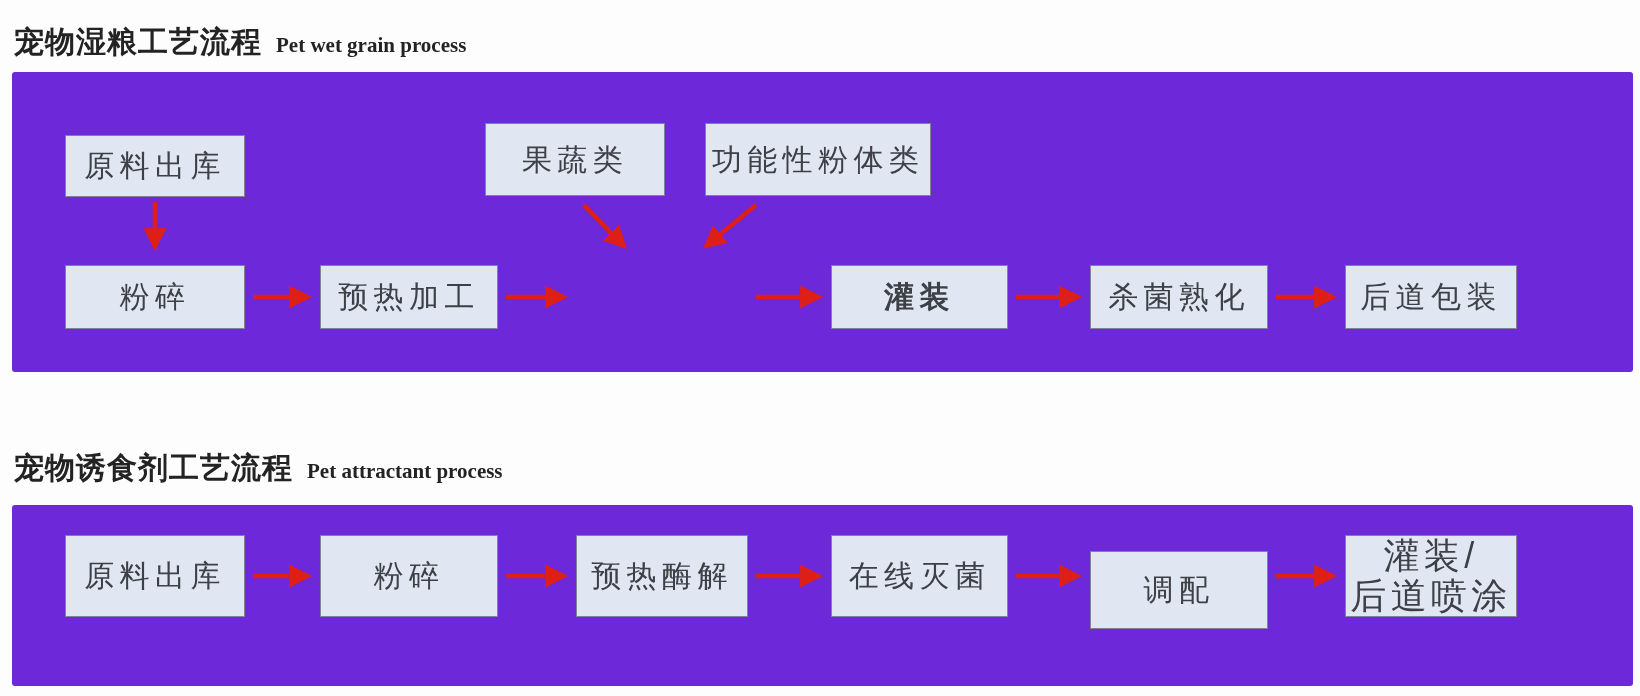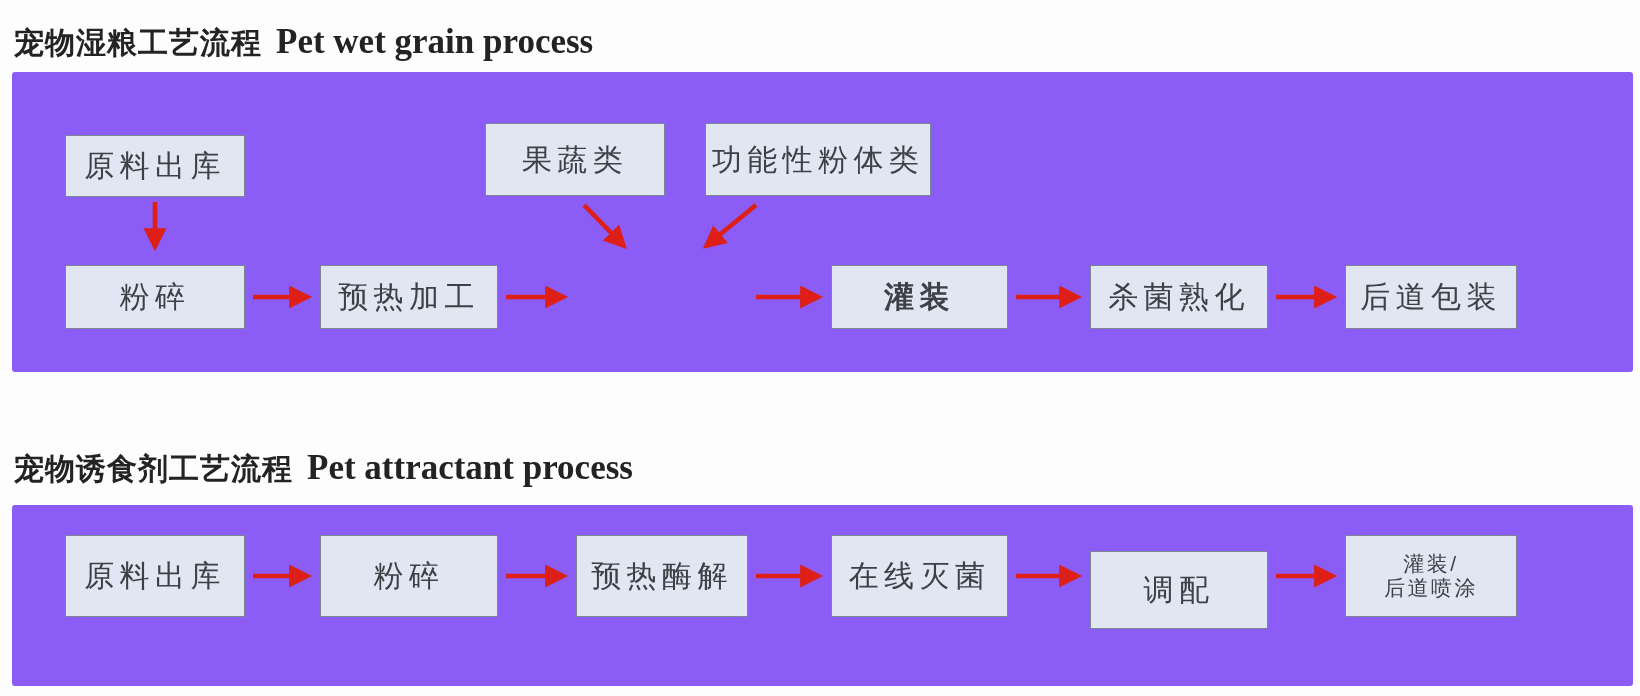--- a/index.html
+++ b/index.html
@@ -7,38 +7,38 @@
     width:1640px;height:696px;position:relative;overflow:hidden;
     background:#fdfdfe;
     font-family:"Liberation Sans","DejaVu Sans",sans-serif;
   }
   .section-title{
     position:absolute;left:14px;margin:0;
     font-family:"Liberation Serif","DejaVu Serif",serif;
     font-weight:bold;color:#232323;white-space:nowrap;
   }
   .section-title .zh{font-size:30px;letter-spacing:1px;}
-  .section-title .en{font-size:35px;margin-left:14px;}
+  .section-title .en{font-size:21px;margin-left:14px;}
   .panel{
     position:absolute;left:12px;width:1621px;
-    background:#8b5cf6;border-radius:3px;
+    background:#6d28d9;border-radius:3px;
   }
   #panel1{top:72px;height:300px;}
   #panel2{top:505px;height:181px;}
   .box{
     position:absolute;box-sizing:border-box;
     background:#e1e7f2;border:1.6px solid #7c8593;
     display:flex;align-items:center;justify-content:center;
     text-align:center;
   }
   .box .lbl{
     font-size:30px;color:#3d4046;letter-spacing:0.18em;
     line-height:1.12;white-space:nowrap;
   }
-  .box .lbl.small{font-size:21px;letter-spacing:0.12em;}
+  .box .lbl.small{font-size:36px;letter-spacing:0.12em;}
   svg.arrows{position:absolute;left:0;top:0;pointer-events:none;}
   svg.arrows line{stroke:#dd1f18;stroke-width:4.6px;}
 </style>
 </head>
 <body>
 
 <h2 class="section-title" style="top:22px;">
   <span class="zh">宠物湿粮工艺流程</span><span class="en">Pet wet grain process</span>
 </h2>
 

